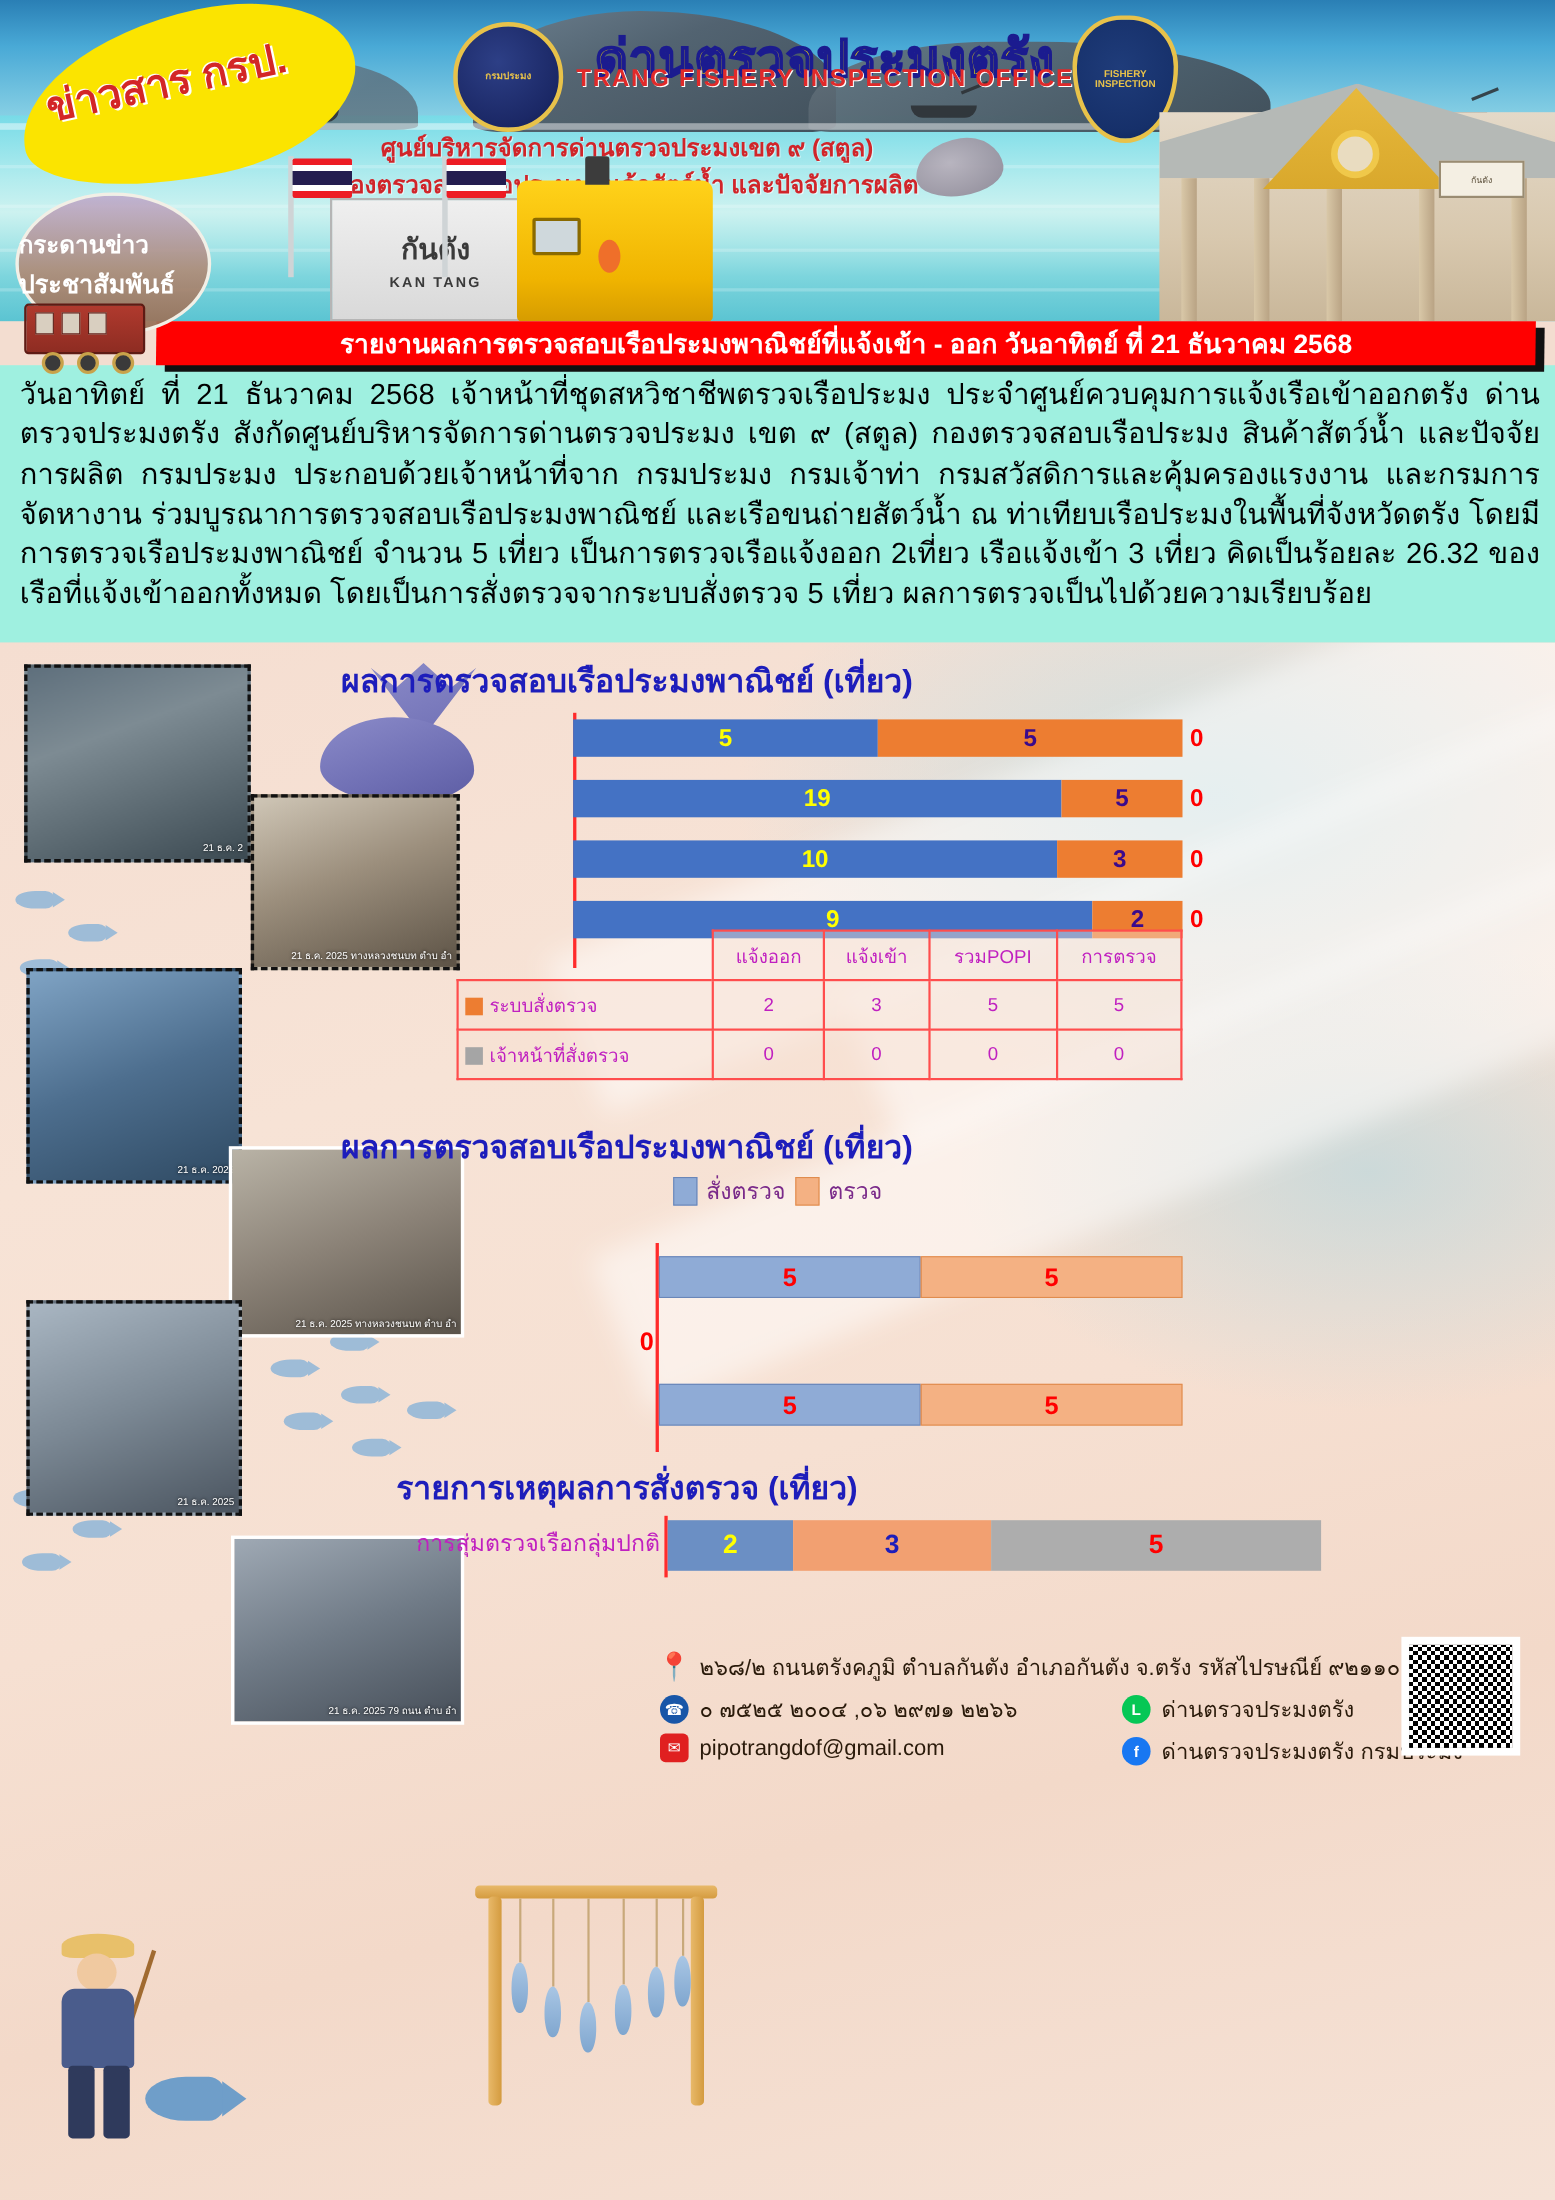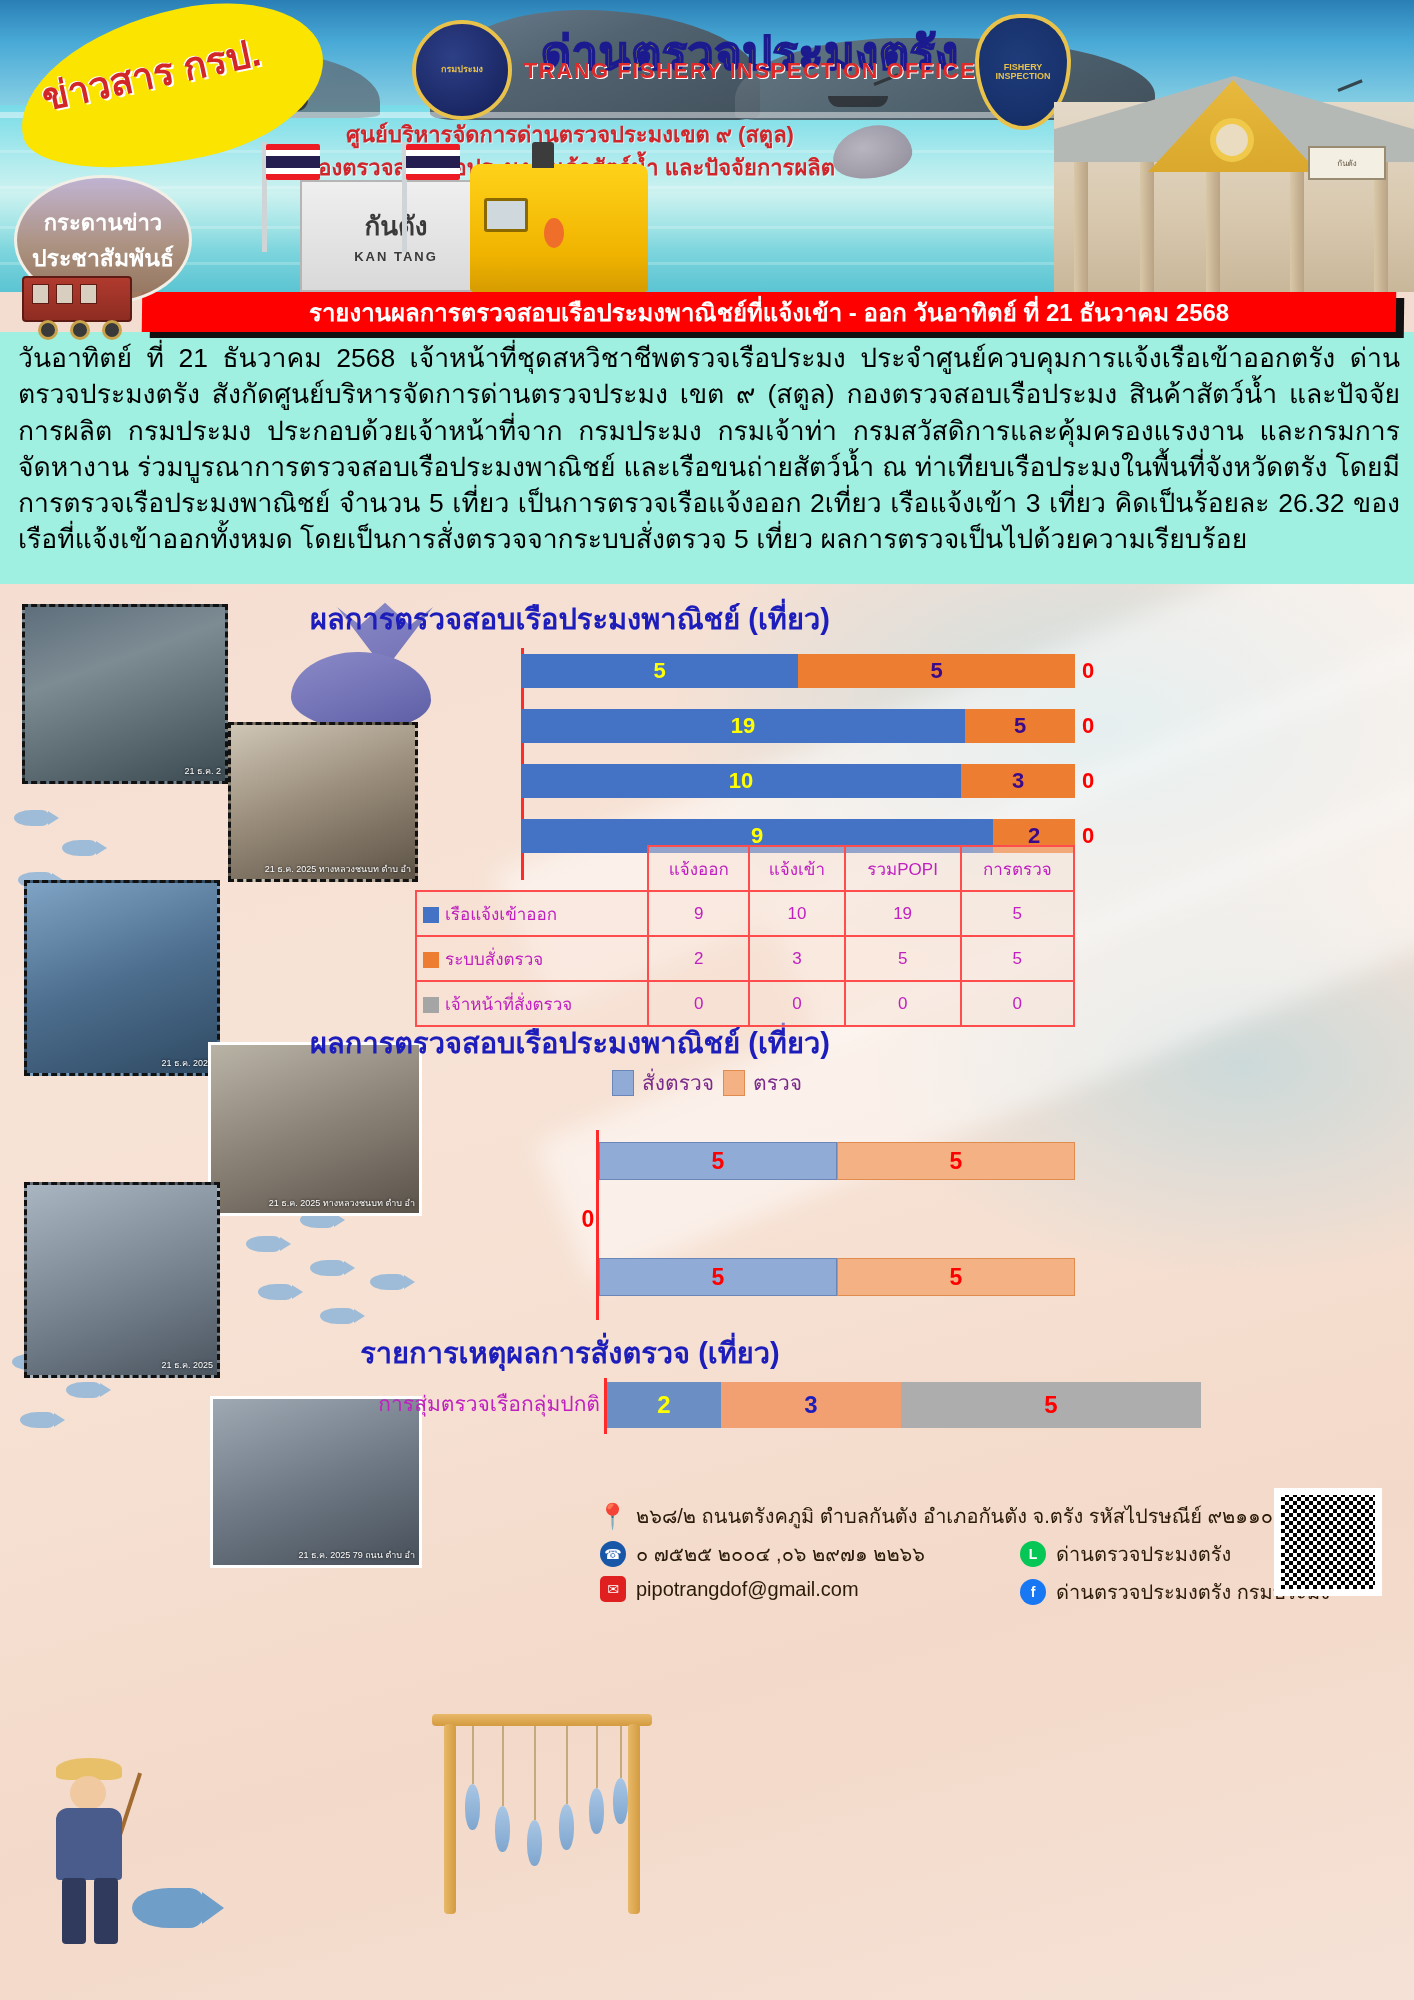--- a/index.html
+++ b/index.html
@@ -190,21 +190,21 @@
     transform: rotate(-8deg);
     opacity:.95;
   }
 
   
   .badge-oval {
     position:absolute; top:175px; left:14px; width:178px; height:130px;
     background: linear-gradient(180deg, rgba(190,170,205,.88) 0%, rgba(175,140,120,.92) 55%, rgba(150,110,85,.95) 100%);
     border:3px solid #f2efe6;
     border-radius:50%;
-    display:flex; flex-direction:column; align-items:center; justify-content:center;
+    display:flex; flex-direction:column; align-items:flex-start; justify-content:center;
     color:#ffffff; z-index:6;
   }
   .badge-l1 { font-size:22px; font-weight:bold; }
   .badge-l2 { font-size:23px; font-weight:bold; }
 
   
   .titlebar-wrap { position:absolute; top:292px; left:0; width:1414px; height:61px; z-index:5; }
   .titlebar-shadow {
     position:absolute; top:6px; left:150px; width:1254px; height:40px;
     background:#111; transform: skewX(-0.7deg);
@@ -618,29 +618,20 @@
     <thead>
       <tr>
         <th class="nohdr"></th>
         <th>แจ้งออก</th>
         <th>แจ้งเข้า</th>
         <th>รวมPOPI</th>
         <th>การตรวจ</th>
       </tr>
     </thead>
     <tbody>
-      <tr>
-        <td class="rowlab">
-          <span class="swatch" style="background:#4472c4;"></span><span>เรือแจ้งเข้าออก</span>
-        </td>
-        <td>9</td>
-        <td>10</td>
-        <td>19</td>
-        <td>5</td>
-      </tr>
       <tr>
         <td class="rowlab">
           <span class="swatch" style="background:#ed7d31;"></span><span>ระบบสั่งตรวจ</span>
         </td>
         <td>2</td>
         <td>3</td>
         <td>5</td>
         <td>5</td>
       </tr>
       <tr>

